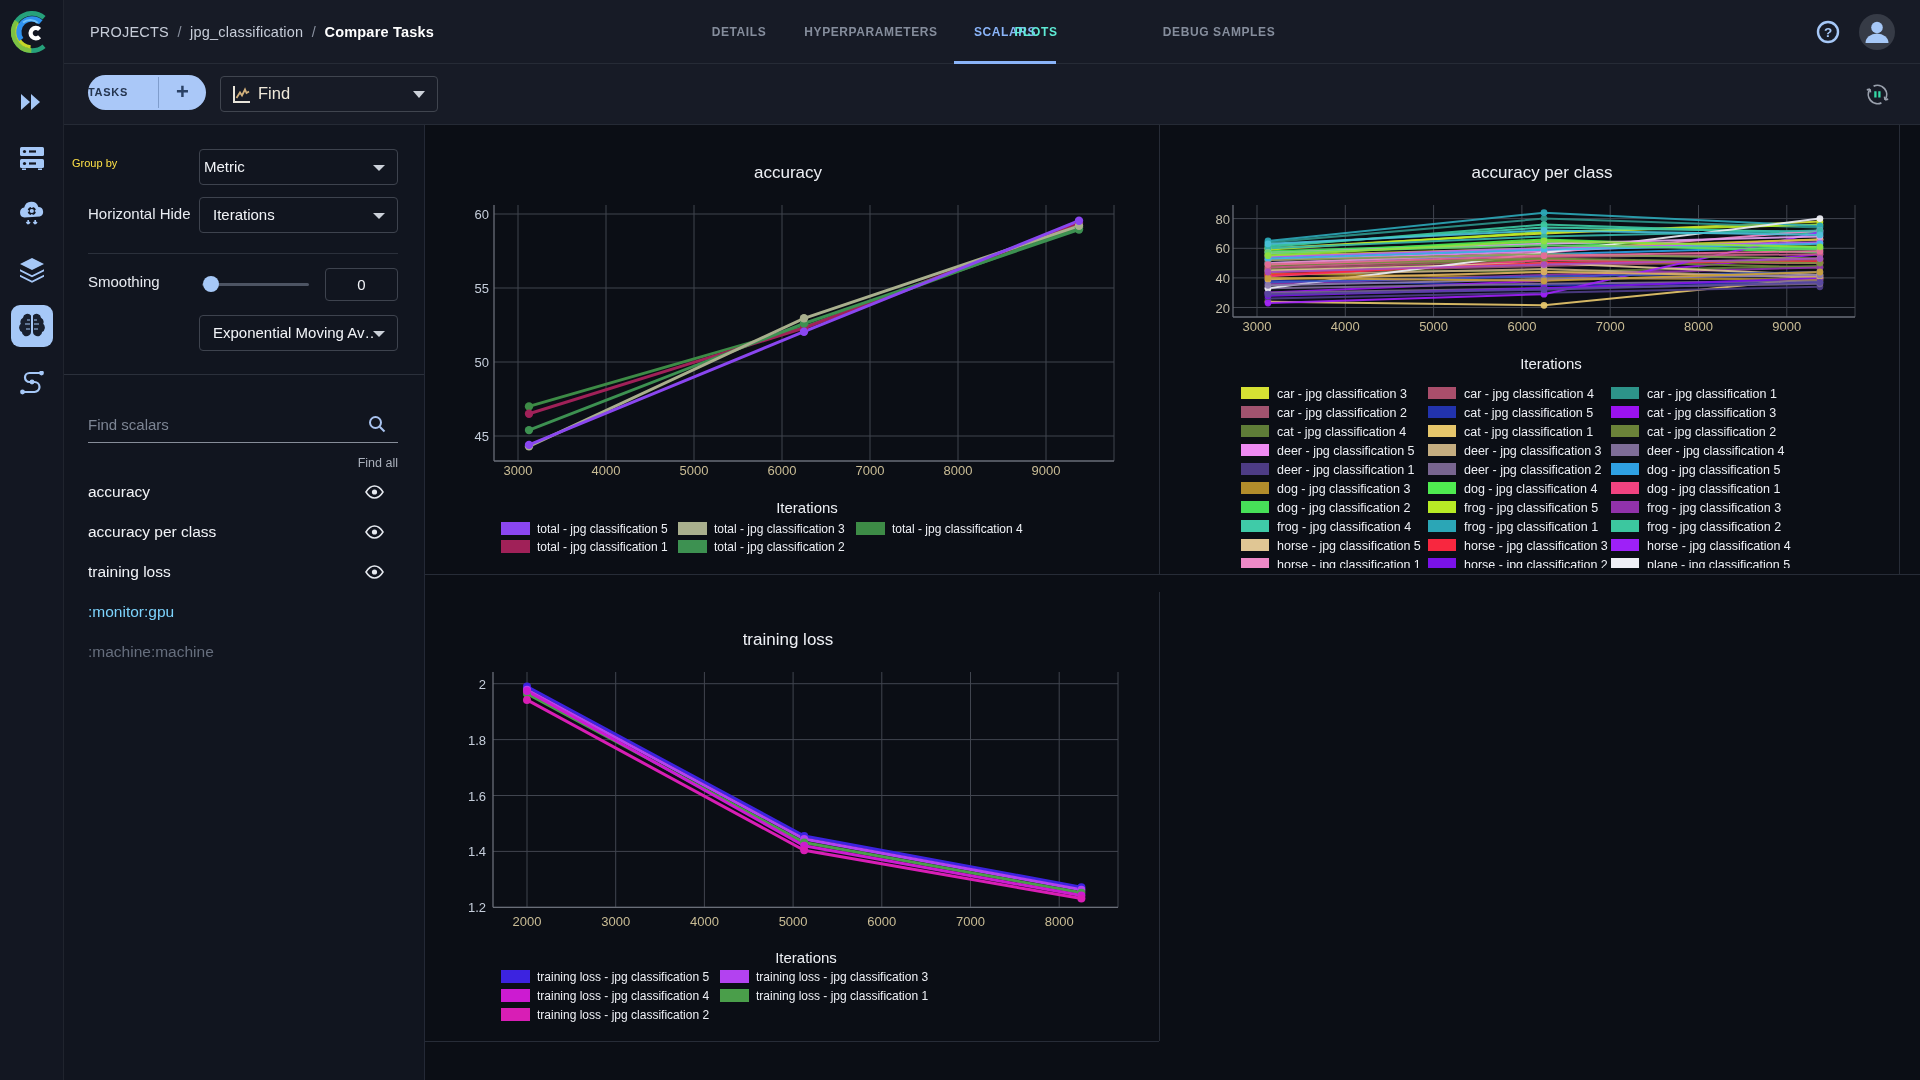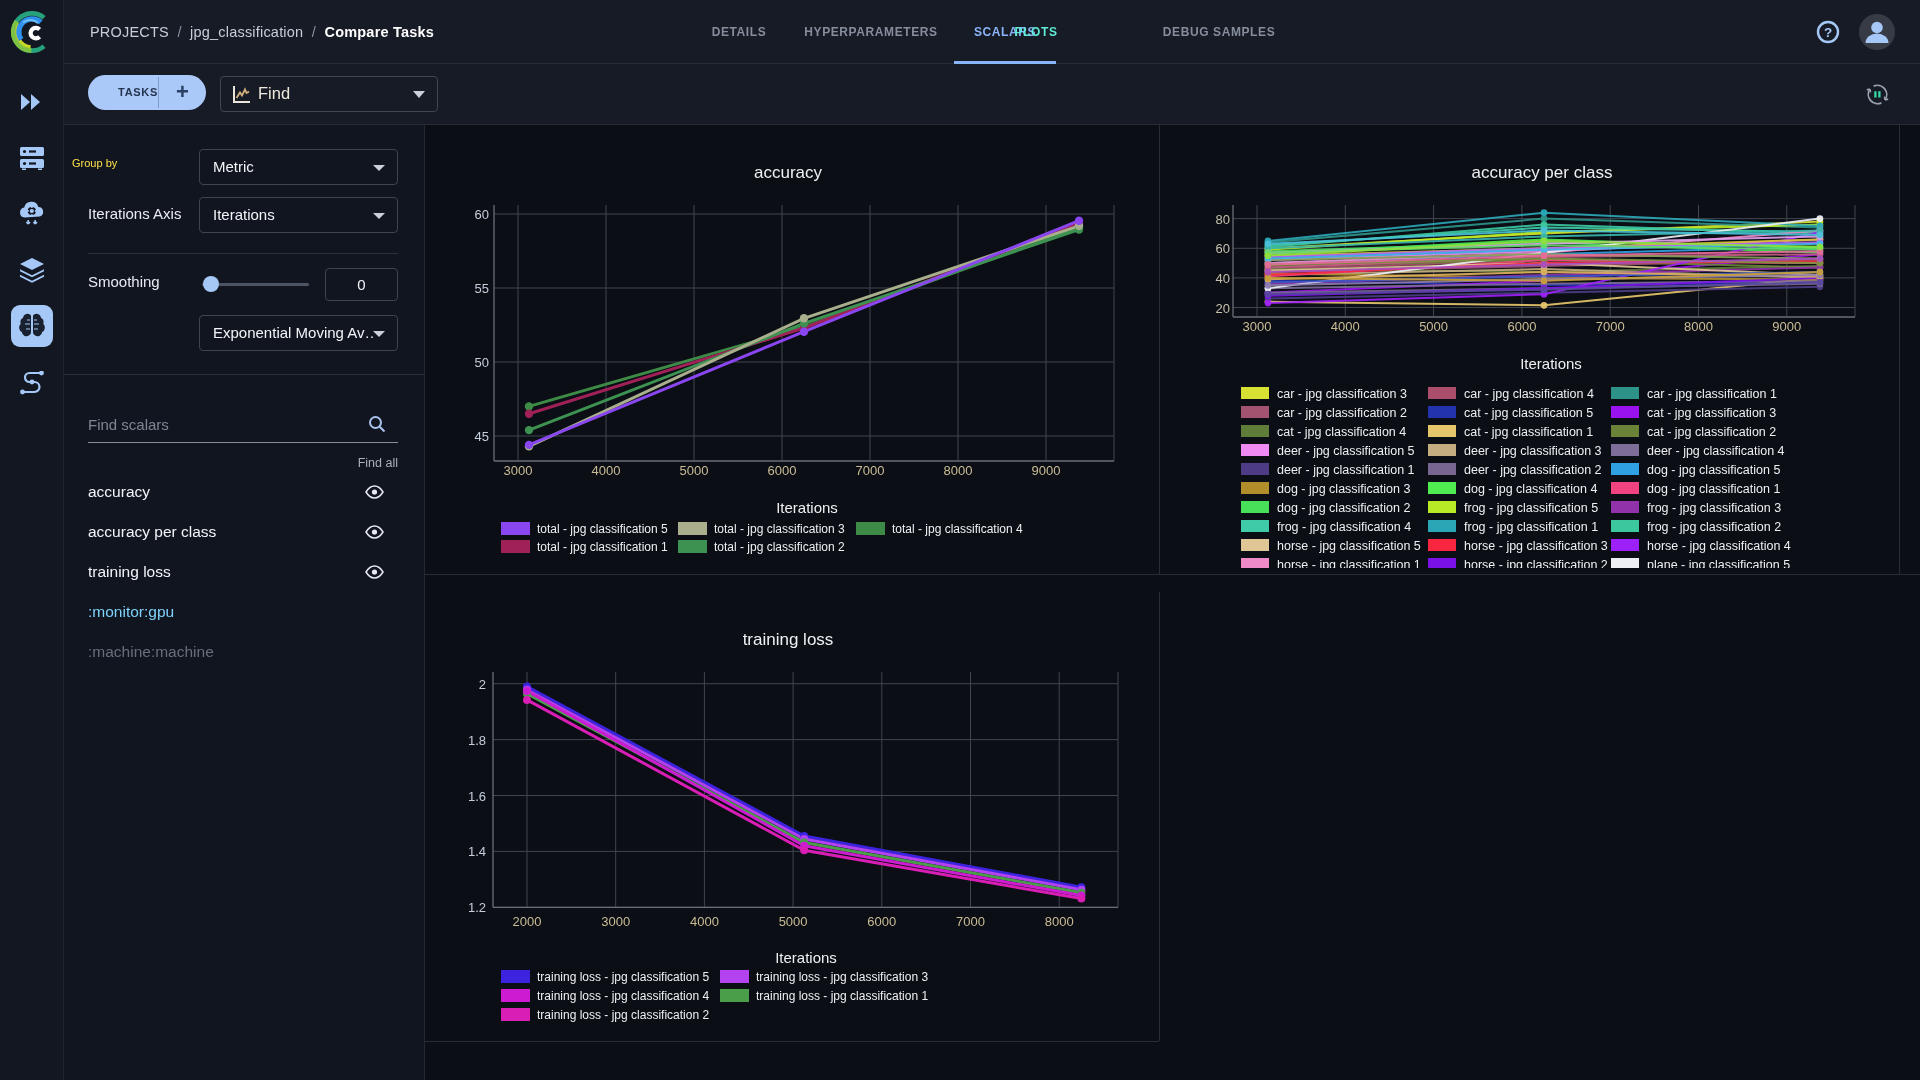--- a/index.html
+++ b/index.html
@@ -36,21 +36,21 @@
 <circle cx="12" cy="12" r="10" fill="none" stroke="#a6c8f7" stroke-width="2.4"></circle>
 <text x="12" y="17" font-size="13.5" font-weight="bold" fill="#a6c8f7" text-anchor="middle">?</text>
   </svg>
 <svg class="abs" style="left:1859px;top:14px;z-index:7" width="36" height="36" viewBox="0 0 36 36">
 <circle cx="18" cy="18" r="18" fill="#363b46"></circle>
 <circle cx="18" cy="13.5" r="5.8" fill="#a6c8f7"></circle>
 <path d="M 6.5 29 a 11.5 9.5 0 0 1 23 0 z" fill="#a6c8f7"></path>
   </svg>
 <div class="abs" style="left:88px;top:75px;width:118px;height:35px;background:#aac8f8;border-radius:18px;z-index:7"></div>
 <div class="abs" style="left:158px;top:77px;width:1px;height:31px;background:#7f9dcc;z-index:8"></div>
-<div class="abs" style="left:88px;top:75px;width:70px;height:35px;line-height:35px;text-align:right;font-size:11px;font-weight:bold;letter-spacing:0.7px;color:#25354f;z-index:8">TASKS</div>
+<div class="abs" style="left:88px;top:75px;width:70px;height:35px;line-height:35px;text-align:left;font-size:11px;font-weight:bold;letter-spacing:0.7px;color:#25354f;z-index:8">TASKS</div>
 <div class="abs" style="left:159px;top:75px;width:47px;height:35px;line-height:33px;text-align:center;font-size:22px;font-weight:bold;color:#2a4165;z-index:8">+</div>
 <div class="abs" style="left:220px;top:76px;width:218px;height:36px;border:1px solid #40454f;border-radius:4px;z-index:7"></div>
 <svg class="abs" style="left:231px;top:84px;z-index:8" width="21" height="21" viewBox="0 0 21 21" fill="none">
 <path d="M 3 2 V 18 H 19" stroke="#e8e4da" stroke-width="2"></path>
 <path d="M 5.5 14 L 9 8.5 L 11 11.5 L 14 5.5 L 15.5 9 L 18 7.5" stroke="#d3b17c" stroke-width="1.8"></path>
   </svg>
 <div class="abs" style="left:258px;top:84px;font-size:16.5px;color:#efe9da;z-index:8">Find</div>
 <div class="abs" style="left:413px;top:91px;z-index:8;width:0;height:0;border-left:6px solid transparent;border-right:6px solid transparent;border-top:7px solid #ccd1d9"></div>
 <svg class="abs" style="left:1864px;top:81px;z-index:8" width="27" height="27" viewBox="0 0 27 27" fill="none">
 <path d="M 9.6 5.1 A 9.3 9.3 0 0 1 21.1 18.8" stroke="#9aa1ad" stroke-width="1.7"></path>
@@ -100,23 +100,23 @@
 <path d="M 8 7 h 3 m -5 4 h 5 m -4 5 h 4 M 18 7 h -3 m 5 4 h -5 m 4 5 h -4" stroke="#a6c8f7" stroke-width="1.1"></path>
   </svg>
 <svg class="abs" style="left:19px;top:371px;z-index:8" width="26" height="25" viewBox="0 0 26 25">
 <path d="M 3.5 21 h 12 a 5 5 0 0 0 0 -10 h -5 a 4.5 4.5 0 0 1 0 -9 h 11" stroke="#a6c8f7" stroke-width="2.2" fill="none"></path>
 <circle cx="3.5" cy="21" r="2.4" fill="#a6c8f7"></circle>
     <circle cx="22.5" cy="2" r="2.4" fill="#a6c8f7"></circle>
 <circle cx="13" cy="11" r="2.4" fill="#a6c8f7"></circle>
   </svg>
 <div class="abs" style="left:72px;top:157px;font-size:11px;color:#fde047">Group by</div>
 <div class="abs" style="left:199px;top:149px;width:199px;height:36px;border:1px solid #3e434e;border-radius:4px;"></div>
-<div class="abs" style="left:213px;top:149px;width:161px;height:36px;line-height:36px;font-size:15px;color:#f2f4f8;white-space:nowrap;overflow:hidden">Metric</div>
+<div class="abs" style="left:204px;top:149px;width:161px;height:36px;line-height:36px;font-size:15px;color:#f2f4f8;white-space:nowrap;overflow:hidden">Metric</div>
 <div class="abs" style="left:373px;top:165px;width:0;height:0;border-left:6px solid transparent;border-right:6px solid transparent;border-top:6px solid #ccd1d9"></div>
-<div class="abs" style="left:88px;top:205px;font-size:15px;color:#e8ebf1">Iterations Axis</div>
+<div class="abs" style="left:88px;top:205px;font-size:15px;color:#e8ebf1">Horizontal Hide</div>
 <div class="abs" style="left:199px;top:197px;width:199px;height:36px;border:1px solid #3e434e;border-radius:4px;"></div>
 <div class="abs" style="left:213px;top:197px;width:161px;height:36px;line-height:36px;font-size:15px;color:#f2f4f8;white-space:nowrap;overflow:hidden">Iterations</div>
 <div class="abs" style="left:373px;top:213px;width:0;height:0;border-left:6px solid transparent;border-right:6px solid transparent;border-top:6px solid #ccd1d9"></div>
 <div class="abs" style="left:88px;top:253px;width:310px;height:1px;background:#2b303b"></div>
 <div class="abs" style="left:88px;top:273px;font-size:15px;color:#e8ebf1">Smoothing</div>
 <div class="abs" style="left:202px;top:283px;width:107px;height:3px;border-radius:2px;background:#4d5463"></div>
 <div class="abs" style="left:203px;top:276px;width:16px;height:16px;border-radius:50%;background:#a6c8f7"></div>
 <div class="abs" style="left:325px;top:268px;width:73px;height:33px;border:1px solid #3e434e;border-radius:4px;"></div>
 <div class="abs" style="left:325px;top:268px;width:73px;height:33px;line-height:33px;text-align:center;font-size:15px;color:#f2f4f8">0</div>
 <div class="abs" style="left:199px;top:315px;width:199px;height:36px;border:1px solid #3e434e;border-radius:4px;"></div>

